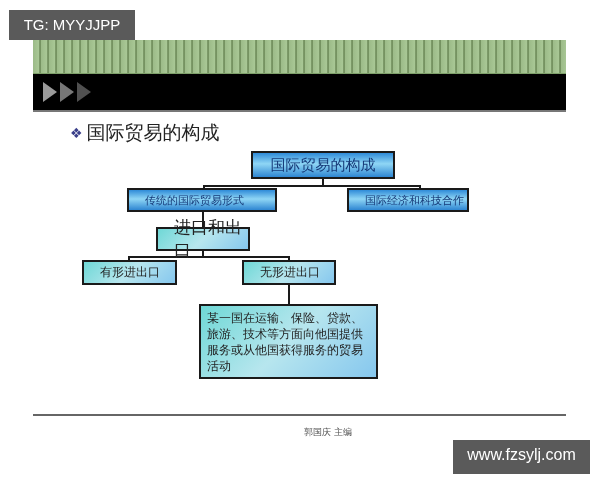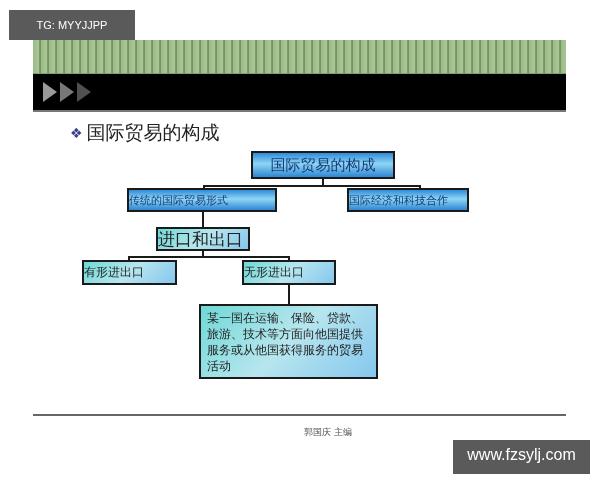--- a/index.html
+++ b/index.html
@@ -1,40 +1,40 @@
 <!DOCTYPE html>
 <html><head>
 <meta charset="utf-8">
 <style>
   html, body { margin:0; padding:0; }
   body { width:600px; height:480px; background:#ffffff; position:relative; overflow:hidden;
          font-family: "DejaVu Sans", sans-serif; }
   .wm-top { position:absolute; left:9px; top:10px; width:126px; height:30px; background:#5a5a5a;
-            color:#ffffff; font-family:"Liberation Sans", sans-serif; font-size:11px;
+            color:#ffffff; font-family:"Liberation Sans", sans-serif; font-size:15px;
             line-height:30px; text-align:center; }
   .wm-bottom { position:absolute; left:453px; top:440px; width:137px; height:34px; background:#5a5a5a;
                color:#ffffff; font-family:"Liberation Sans", sans-serif; font-size:16px;
                line-height:30px; text-align:center; }
   .stripe { position:absolute; left:33px; top:40px; width:533px; height:33px;
             background: repeating-linear-gradient(90deg, #9cbb88 0px, #a9c896 6px, #4f6b3a 7px, #9cbb88 8px);
             border-bottom:2px solid #7ea06a; }
   .titlebar { position:absolute; left:33px; top:74px; width:533px; height:36px; background:#000000;
               border-bottom:2px solid #777; }
   .arrows { position:absolute; left:10px; top:8px; height:20px; display:flex; gap:0px; }
   .arrow { width:0; height:0; border-top:10px solid transparent; border-bottom:10px solid transparent;
            border-left:14px solid #9a9a9a; margin-right:3px; }
   .arrow.a2 { border-left-color:#777777; }
   .arrow.a3 { border-left-color:#505050; }
   .title-text { position:absolute; left:118px; top:4px; color:#ffffff; font-size:22px; line-height:28px;
                 letter-spacing:1px; white-space:pre; }
   .subhead { position:absolute; left:70px; top:120px; display:flex; align-items:center; }
   .subhead .diamond { color:#3a3f8a; font-size:14px; margin-right:4px; }
   .subhead .txt { font-size:19px; color:#222; }
   .box { position:absolute; border:2px solid #1a1a1a; box-sizing:border-box;
-         display:flex; align-items:center; padding-left:0; color:#1a1a3a;
+         display:flex; align-items:center; padding-left:16px; color:#1a1a3a;
          font-family:"DejaVu Serif", serif; }
   .box.blue { background: linear-gradient(180deg, #2f8bd8 0%, #8fd6f5 45%, #2e86d2 100%); color:#163a78; }
   .box.aqua { background: linear-gradient(135deg, #6fd8d6 0%, #b7e6ee 50%, #86c7ee 100%); color:#222; }
   .line { position:absolute; background:#1a1a1a; }
   .footer-rule { position:absolute; left:33px; top:414px; width:533px; height:2px; background:#666; }
   .footer-text { position:absolute; left:0; width:600px; top:426px; text-align:center; font-size:9px; color:#555;
                  font-family:"DejaVu Serif", serif;padding-left:28px; }
 </style>
 </head>
 <body>

